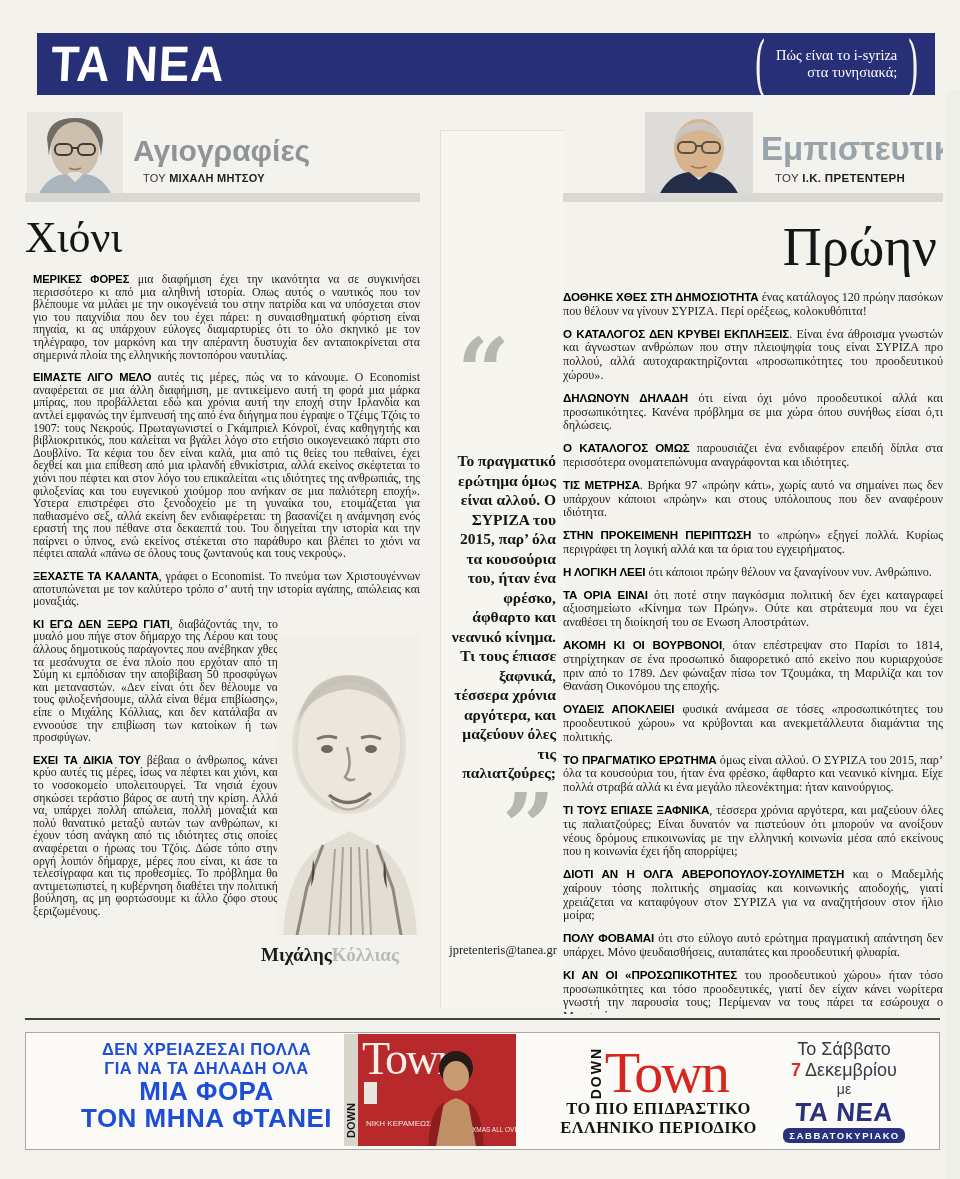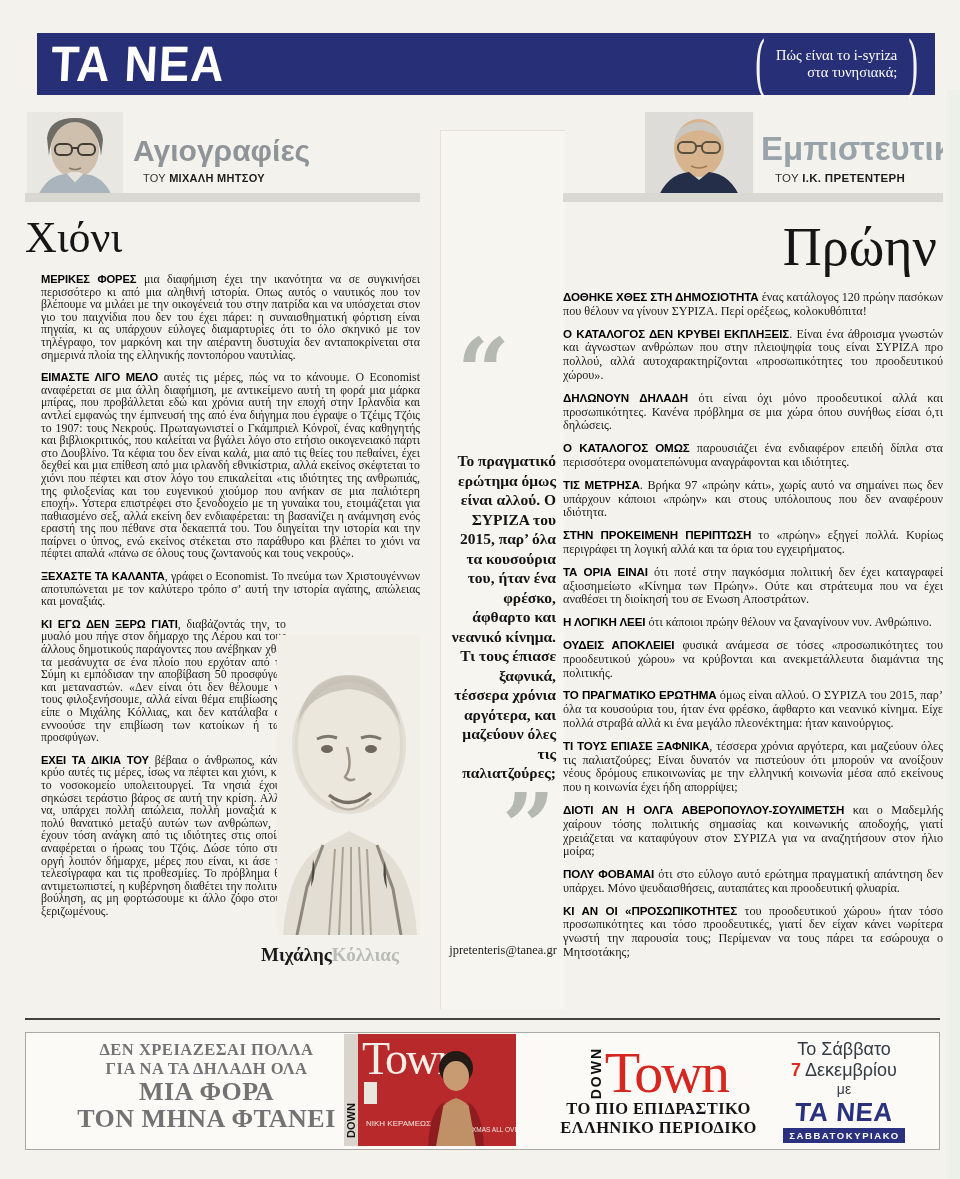--- a/index.html
+++ b/index.html
@@ -21,21 +21,21 @@
   .rule{position:absolute;left:0;right:0;top:81px;height:9px;background:#d9d8d2;}
   .section-name{position:absolute;font-family:"Liberation Sans",sans-serif;font-weight:bold;}
   .byline{position:absolute;font-family:"Liberation Sans",sans-serif;font-size:11px;color:#333;letter-spacing:.3px;}
   .byline b{color:#1d1d1d;}
 
   
   .col-left{position:absolute;left:25px;top:112px;width:395px;height:905px;overflow:hidden;}
   .col-left .section-name{left:108px;top:22px;font-size:30px;color:#8f9499;}
   .col-left .byline{left:118px;top:60px;}
   .col-left h1{font-size:44px;font-weight:normal;margin:8px 0 10px 0;color:#161616;font-family:"Liberation Serif",serif;}
-  .body-par{text-align:justify;font-size:11.8px;line-height:12.6px;margin:0 0 10px 16px;}
+  .body-par{text-align:justify;font-size:11.8px;line-height:12.6px;margin:0 0 10px 8px;}
   .lead{font-family:"Liberation Sans",sans-serif;font-weight:bold;font-size:11.2px;letter-spacing:-.1px;color:#000;}
   .narrow{width:245px;}
   .sketch{position:absolute;left:252px;top:523px;width:143px;height:300px;}
   .caption{position:absolute;top:832px;left:210px;width:190px;text-align:center;
            font-family:"Liberation Serif",serif;font-weight:bold;font-size:19px;}
   .caption .cap-light{color:#b8bbb7;}
 
   
   .col-mid{position:absolute;left:440px;top:130px;width:124px;height:878px;background:#f7f5ef;
            border-top:1px solid #e3e1da;border-left:1px solid #e3e1da;}
@@ -52,40 +52,40 @@
   .col-right .section-name{left:198px;top:18px;font-size:33px;color:#99a3aa;}
   .col-right .byline{left:212px;top:60px;font-size:11.5px;}
   .col-right h1{font-size:54px;font-weight:normal;margin:12px 6px 12px 0;text-align:right;color:#161616;}
   .col-right .body-par{font-size:12.2px;line-height:13.8px;margin:0 0 8px 0;}
   .col-right .lead{font-size:11.6px;}
 
   
   .rule-dark{position:absolute;left:25px;top:1018px;width:915px;height:2px;background:#44443f;}
   .ad{position:absolute;left:25px;top:1032px;width:913px;height:116px;background:#fbfaf6;
       border:1px solid #a9a8a2;}
-  .ad-text{position:absolute;left:28px;top:7px;width:305px;text-align:center;color:#737373;
-           font-family:Liberation Serif, serif;font-weight:bold;}
+  .ad-text{position:absolute;left:28px;top:7px;width:305px;text-align:center;color:#1d4ed8;
+           font-family:Liberation Sans, sans-serif;font-weight:bold;}
   .ad-text .s{font-size:16.5px;line-height:19px;letter-spacing:.5px;display:block;}
   .ad-text .l{font-size:26px;line-height:27px;letter-spacing:.5px;display:block;}
   .ad-cover{position:absolute;left:318px;top:1px;width:172px;height:112px;}
   .ad-logo{position:absolute;left:500px;top:4px;width:265px;text-align:center;}
   .ad-logo .logo-row{display:flex;align-items:flex-end;justify-content:center;gap:2px;height:62px;}
   .down-vert{writing-mode:vertical-rl;transform:rotate(180deg);font-family:"Liberation Sans",sans-serif;
              font-weight:bold;font-size:14px;letter-spacing:2px;color:#111;line-height:1;}
   .town{font-family:"Liberation Serif",serif;font-size:58px;line-height:52px;color:#d5271f;letter-spacing:-2px;}
   .ad-logo .tagline{font-family:"Liberation Serif",serif;font-weight:bold;font-size:16.5px;line-height:19px;color:#151515;letter-spacing:.4px;}
   .ad-promo{position:absolute;left:752px;top:6px;width:132px;text-align:center;
             font-family:"Liberation Sans",sans-serif;color:#333b44;}
   .ad-promo .pl{font-size:18px;line-height:21px;}
   .ad-promo .seven{color:#e0281e;font-weight:bold;}
   .ad-promo .me{font-size:14px;line-height:16px;}
   .tanea-logo{font-family:"Liberation Sans",sans-serif;font-weight:bold;font-size:26px;line-height:26px;
               color:#2a3280;transform:skewX(-4deg);display:inline-block;letter-spacing:.5px;margin-top:2px;}
   .tanea-sub{display:inline-block;background:#2a3280;color:#fff;font-size:9.5px;letter-spacing:1.6px;
-             padding:2px 5px 2px 6px;margin-top:1px;font-weight:bold;}
+             padding:2px 5px 2px 6px;margin-top:1px;font-weight:bold;border-radius:6px;}
 </style>
 </head>
 <body>
 
 <div id="page">
 
   <div class="masthead">
     <div class="mast-logo">ΤΑ ΝΕΑ</div>
     <div class="mast-teaser">
       <span class="paren">(</span>
@@ -175,22 +175,23 @@
     </div>
 
     <h1>Πρώην</h1>
 
     <p class="body-par"><span class="lead">ΔΟΘΗΚΕ ΧΘΕΣ ΣΤΗ ΔΗΜΟΣΙΟΤΗΤΑ</span><span> ένας κατάλογος 120 πρώην πασόκων που θέλουν να γίνουν ΣΥΡΙΖΑ. Περί ορέξεως, κολοκυθόπιτα!</span></p>
     <p class="body-par"><span class="lead">Ο ΚΑΤΑΛΟΓΟΣ ΔΕΝ ΚΡΥΒΕΙ ΕΚΠΛΗΞΕΙΣ</span><span>. Είναι ένα άθροισμα γνωστών και άγνωστων ανθρώπων που στην πλειοψηφία τους είναι ΣΥΡΙΖΑ προ πολλού, αλλά αυτοχαρακτηρίζονται «προσωπικότητες του προοδευτικού χώρου».</span></p>
     <p class="body-par"><span class="lead">ΔΗΛΩΝΟΥΝ ΔΗΛΑΔΗ</span><span> ότι είναι όχι μόνο προοδευτικοί αλλά και προσωπικότητες. Κανένα πρόβλημα σε μια χώρα όπου συνήθως είσαι ό,τι δηλώσεις.</span></p>
     <p class="body-par"><span class="lead">Ο ΚΑΤΑΛΟΓΟΣ ΟΜΩΣ</span><span> παρουσιάζει ένα ενδιαφέρον επειδή δίπλα στα περισσότερα ονοματεπώνυμα αναγράφονται και ιδιότητες.</span></p>
     <p class="body-par"><span class="lead">ΤΙΣ ΜΕΤΡΗΣΑ</span><span>. Βρήκα 97 «πρώην κάτι», χωρίς αυτό να σημαίνει πως δεν υπάρχουν κάποιοι «πρώην» και στους υπόλοιπους που δεν αναφέρουν ιδιότητα.</span></p>
     <p class="body-par"><span class="lead">ΣΤΗΝ ΠΡΟΚΕΙΜΕΝΗ ΠΕΡΙΠΤΩΣΗ</span><span> το «πρώην» εξηγεί πολλά. Κυρίως περιγράφει τη λογική αλλά και τα όρια του εγχειρήματος.</span></p>
+    <p class="body-par"><span class="lead">Η ΛΟΓΙΚΗ ΛΕΕΙ</span><span> ότι κάποιοι πρώην θέλουν να ξαναγίνουν νυν. Ανθρώπινο.</span></p>
     <p class="body-par"><span class="lead">ΤΑ ΟΡΙΑ ΕΙΝΑΙ</span><span> ότι ποτέ στην παγκόσμια πολιτική δεν έχει καταγραφεί αξιοσημείωτο «Κίνημα των Πρώην». Ούτε και στράτευμα που να έχει αναθέσει τη διοίκησή του σε Ενωση Αποστράτων.</span></p>
-    <p class="body-par"><span class="lead">Η ΛΟΓΙΚΗ ΛΕΕΙ</span><span> ότι κάποιοι πρώην θέλουν να ξαναγίνουν νυν. Ανθρώπινο.</span></p>
+    <p class="body-par"><span class="lead">ΑΚΟΜΗ ΚΙ ΟΙ ΒΟΥΡΒΟΝΟΙ</span><span>, όταν επέστρεψαν στο Παρίσι το 1814, στηρίχτηκαν σε ένα προσωπικό διαφορετικό από εκείνο που κυριαρχούσε πριν από το 1789. Δεν φώναξαν πίσω τον Τζουμάκα, τη Μαριλίζα και τον Θανάση Οικονόμου της εποχής.</span></p>
     <p class="body-par"><span class="lead">ΟΥΔΕΙΣ ΑΠΟΚΛΕΙΕΙ</span><span> φυσικά ανάμεσα σε τόσες «προσωπικότητες του προοδευτικού χώρου» να κρύβονται και ανεκμετάλλευτα διαμάντια της πολιτικής.</span></p>
     <p class="body-par"><span class="lead">ΤΟ ΠΡΑΓΜΑΤΙΚΟ ΕΡΩΤΗΜΑ</span><span> όμως είναι αλλού. Ο ΣΥΡΙΖΑ του 2015, παρ’ όλα τα κουσούρια του, ήταν ένα φρέσκο, άφθαρτο και νεανικό κίνημα. Είχε πολλά στραβά αλλά κι ένα μεγάλο πλεονέκτημα: ήταν καινούργιος.</span></p>
     <p class="body-par"><span class="lead">ΤΙ ΤΟΥΣ ΕΠΙΑΣΕ ΞΑΦΝΙΚΑ</span><span>, τέσσερα χρόνια αργότερα, και μαζεύουν όλες τις παλιατζούρες; Είναι δυνατόν να πιστεύουν ότι μπορούν να ανοίξουν νέους δρόμους επικοινωνίας με την ελληνική κοινωνία μέσα από εκείνους που η κοινωνία έχει ήδη απορρίψει;</span></p>
     <p class="body-par"><span class="lead">ΔΙΟΤΙ ΑΝ Η ΟΛΓΑ ΑΒΕΡΟΠΟΥΛΟΥ-ΣΟΥΛΙΜΕΤΣΗ</span><span> και ο Μαδεμλής χαίρουν τόσης πολιτικής σημασίας και κοινωνικής αποδοχής, γιατί χρειάζεται να καταφύγουν στον ΣΥΡΙΖΑ για να αναζητήσουν στον ήλιο μοίρα;</span></p>
     <p class="body-par"><span class="lead">ΠΟΛΥ ΦΟΒΑΜΑΙ</span><span> ότι στο εύλογο αυτό ερώτημα πραγματική απάντηση δεν υπάρχει. Μόνο ψευδαισθήσεις, αυταπάτες και προοδευτική φλυαρία.</span></p>
     <p class="body-par"><span class="lead">ΚΙ ΑΝ ΟΙ «ΠΡΟΣΩΠΙΚΟΤΗΤΕΣ</span><span> του προοδευτικού χώρου» ήταν τόσο προσωπικότητες και τόσο προοδευτικές, γιατί δεν είχαν κάνει νωρίτερα γνωστή την παρουσία τους; Περίμεναν να τους πάρει τα εσώρουχα ο Μητσοτάκης;</span></p>
 
   </div>
 
   <div class="rule-dark"></div>

